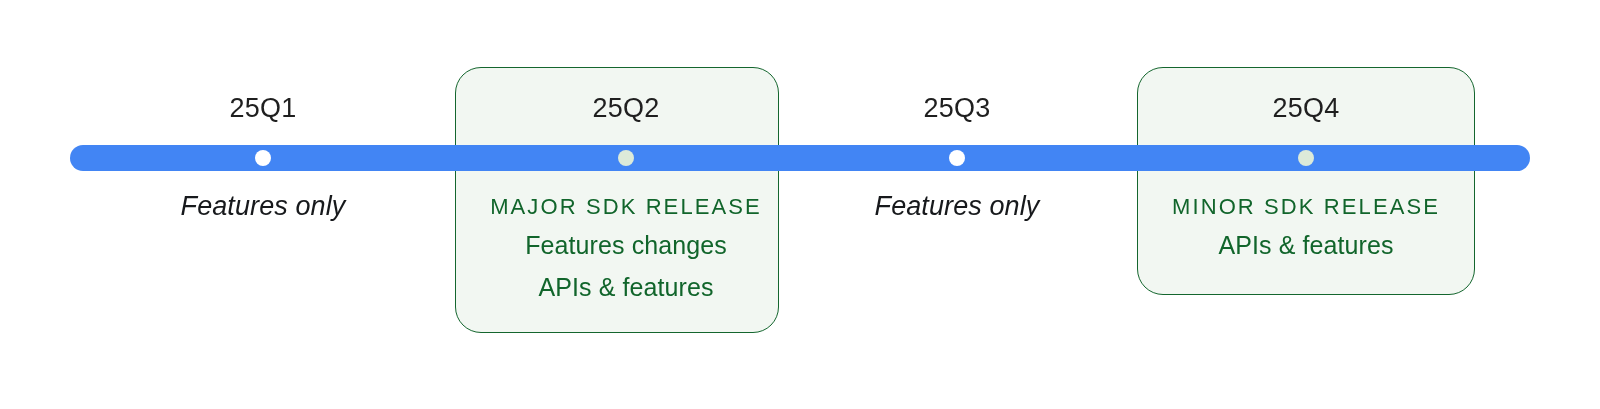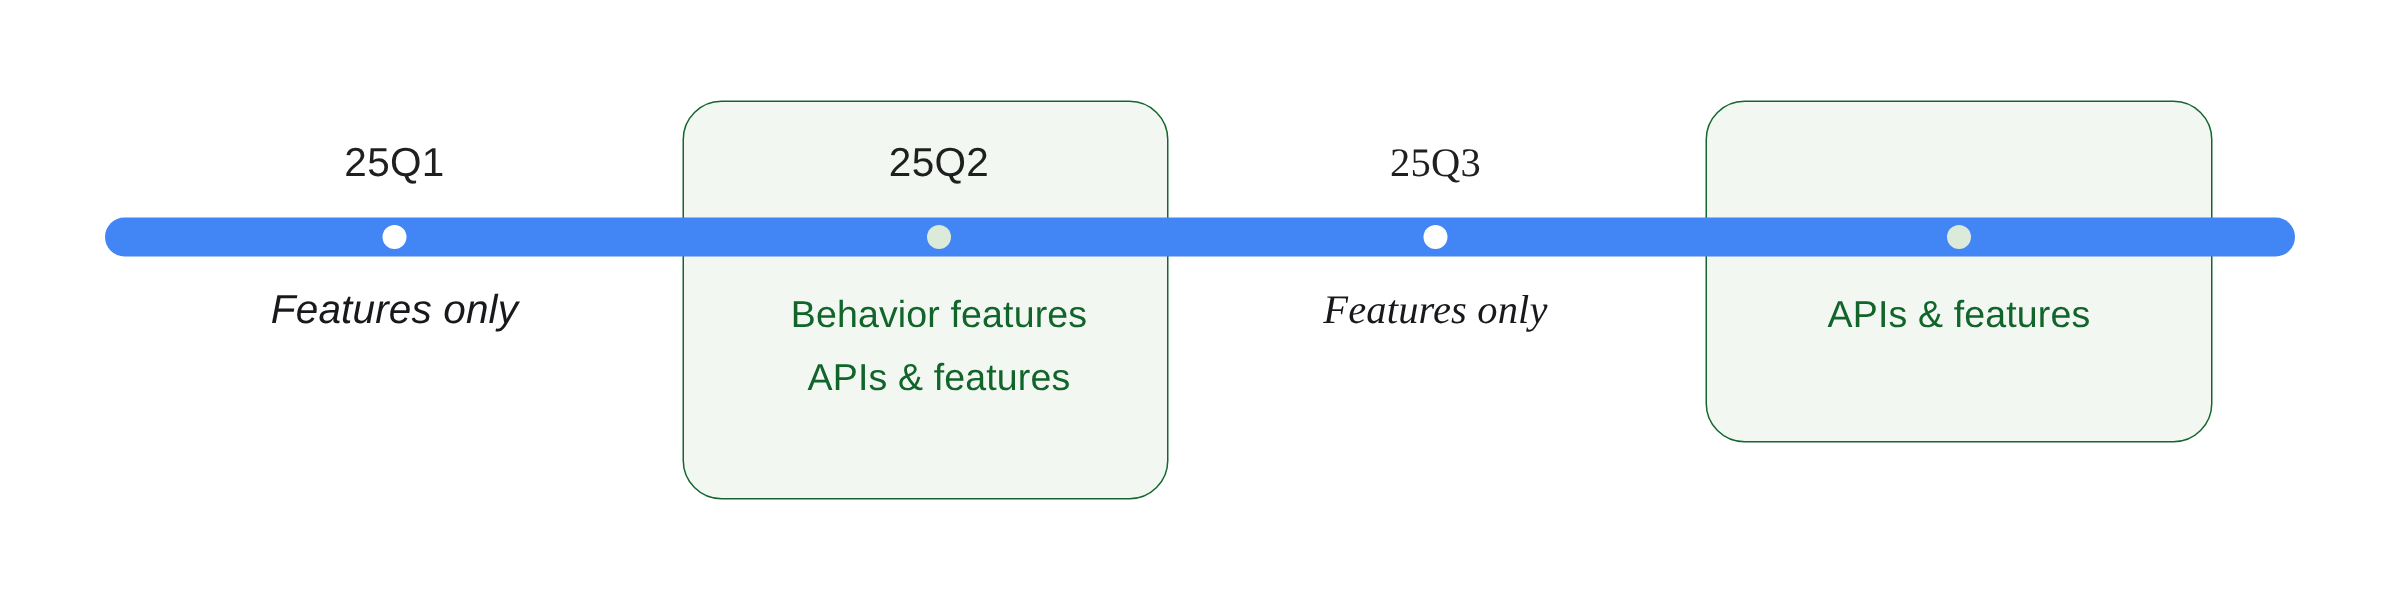--- a/index.html
+++ b/index.html
@@ -58,21 +58,21 @@
   .quarter-col {
     position: absolute;
     top: 0;
     width: 340px;
     height: 409px;
     z-index: 3;
     text-align: center;
   }
   .col-q1 { left: 93px; }
   .col-q2 { left: 456px; }
-  .col-q3 { left: 787px; font-family: Liberation Serif, serif; }
+  .col-q3 { left: 787px; }
   .col-q4 { left: 1136px; }
 
   
   .quarter-label {
     position: absolute;
     top: 92px;
     left: 0;
     width: 100%;
     font-size: 27px;
     line-height: 32px;
@@ -140,34 +140,37 @@
     <div class="quarter-notes">
 
       <div class="note-plain">Features only</div>
     </div>
   </div>
 
   <div class="quarter-col col-q2">
     <div class="quarter-label">25Q2</div>
     <div class="quarter-dot dot-release"></div>
     <div class="quarter-notes">
-      <div class="note-line">Behavior features</div>
+      <div class="note-eyebrow">MAJOR SDK RELEASE</div>
+      <div class="note-line">Features changes</div>
       <div class="note-line">APIs &amp; features</div>
     </div>
   </div>
 
   <div class="quarter-col col-q3">
     <div class="quarter-label">25Q3</div>
     <div class="quarter-dot dot-plain"></div>
     <div class="quarter-notes">
 
       <div class="note-plain">Features only</div>
     </div>
   </div>
 
   <div class="quarter-col col-q4">
+    <div class="quarter-label">25Q4</div>
     <div class="quarter-dot dot-release"></div>
     <div class="quarter-notes">
+      <div class="note-eyebrow">MINOR SDK RELEASE</div>
       <div class="note-line">APIs &amp; features</div>
     </div>
   </div>
 
 </div>
 
 </body></html>

